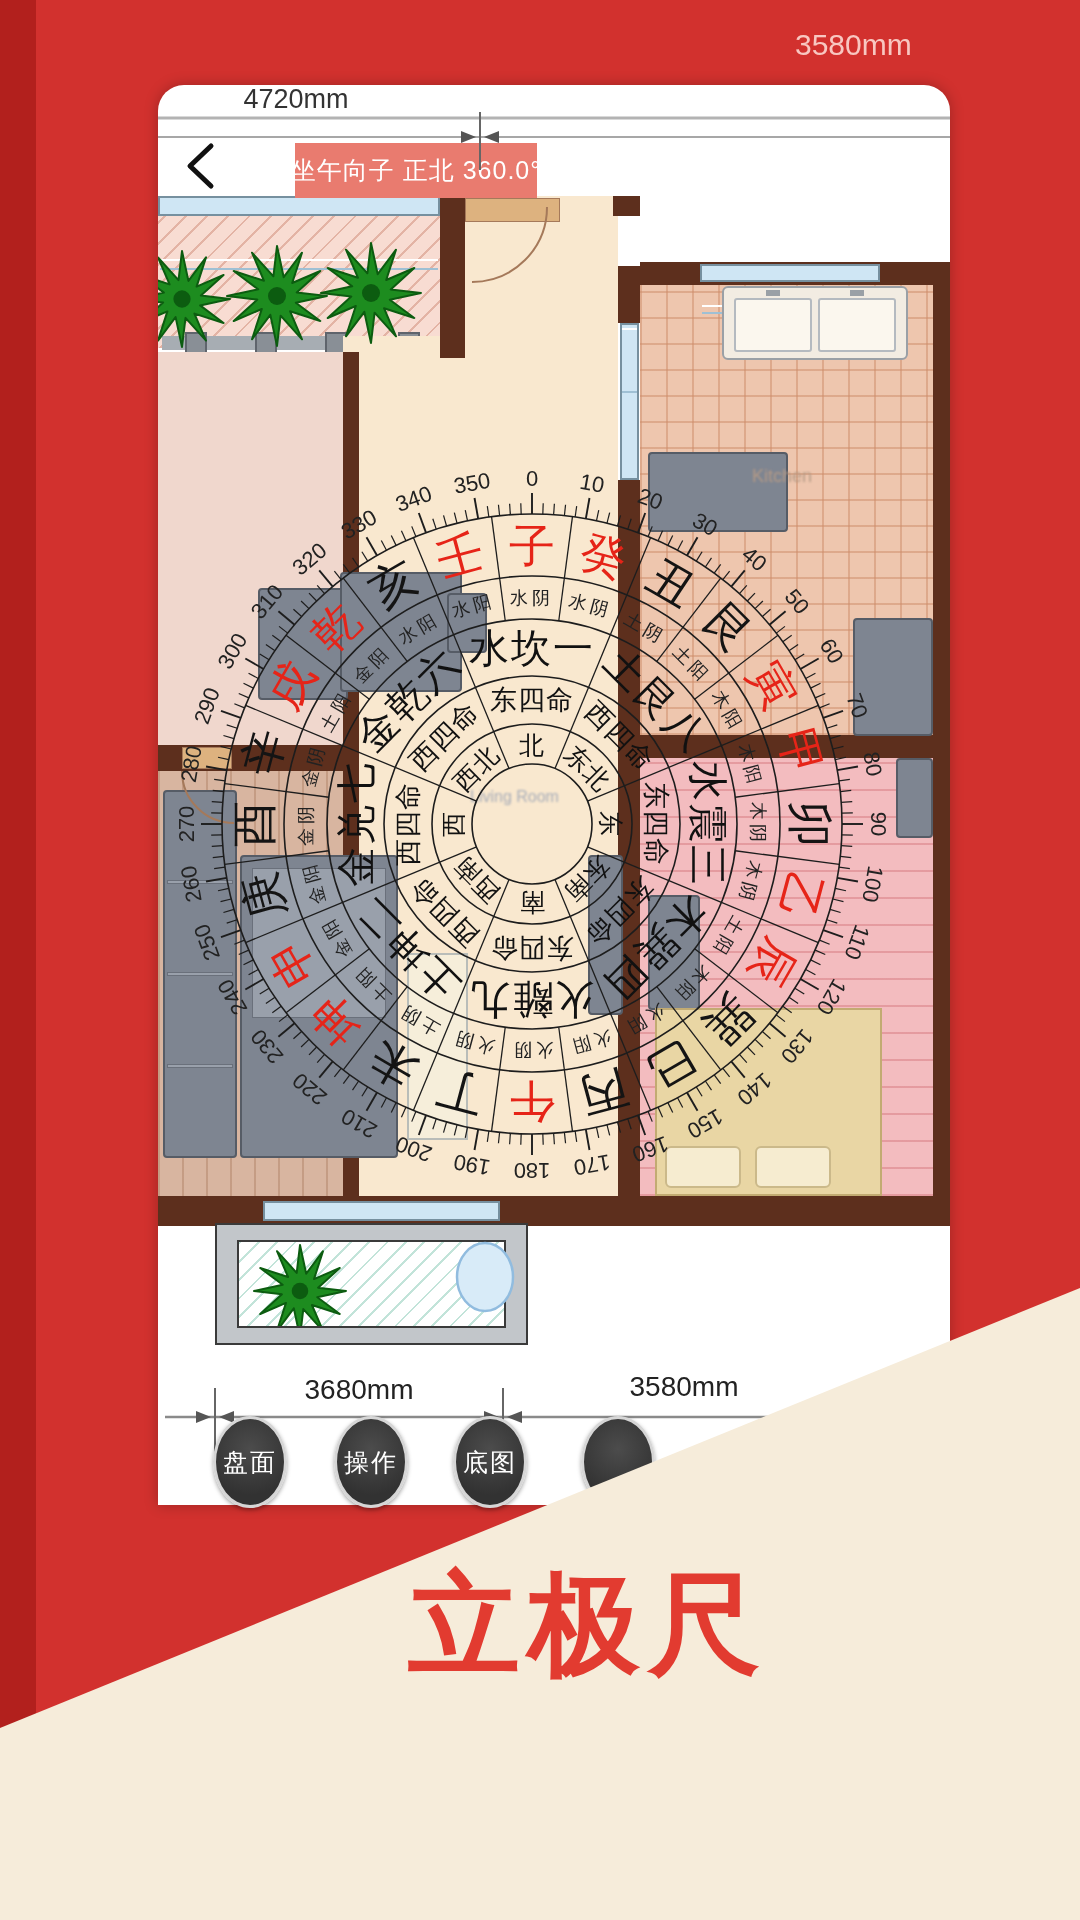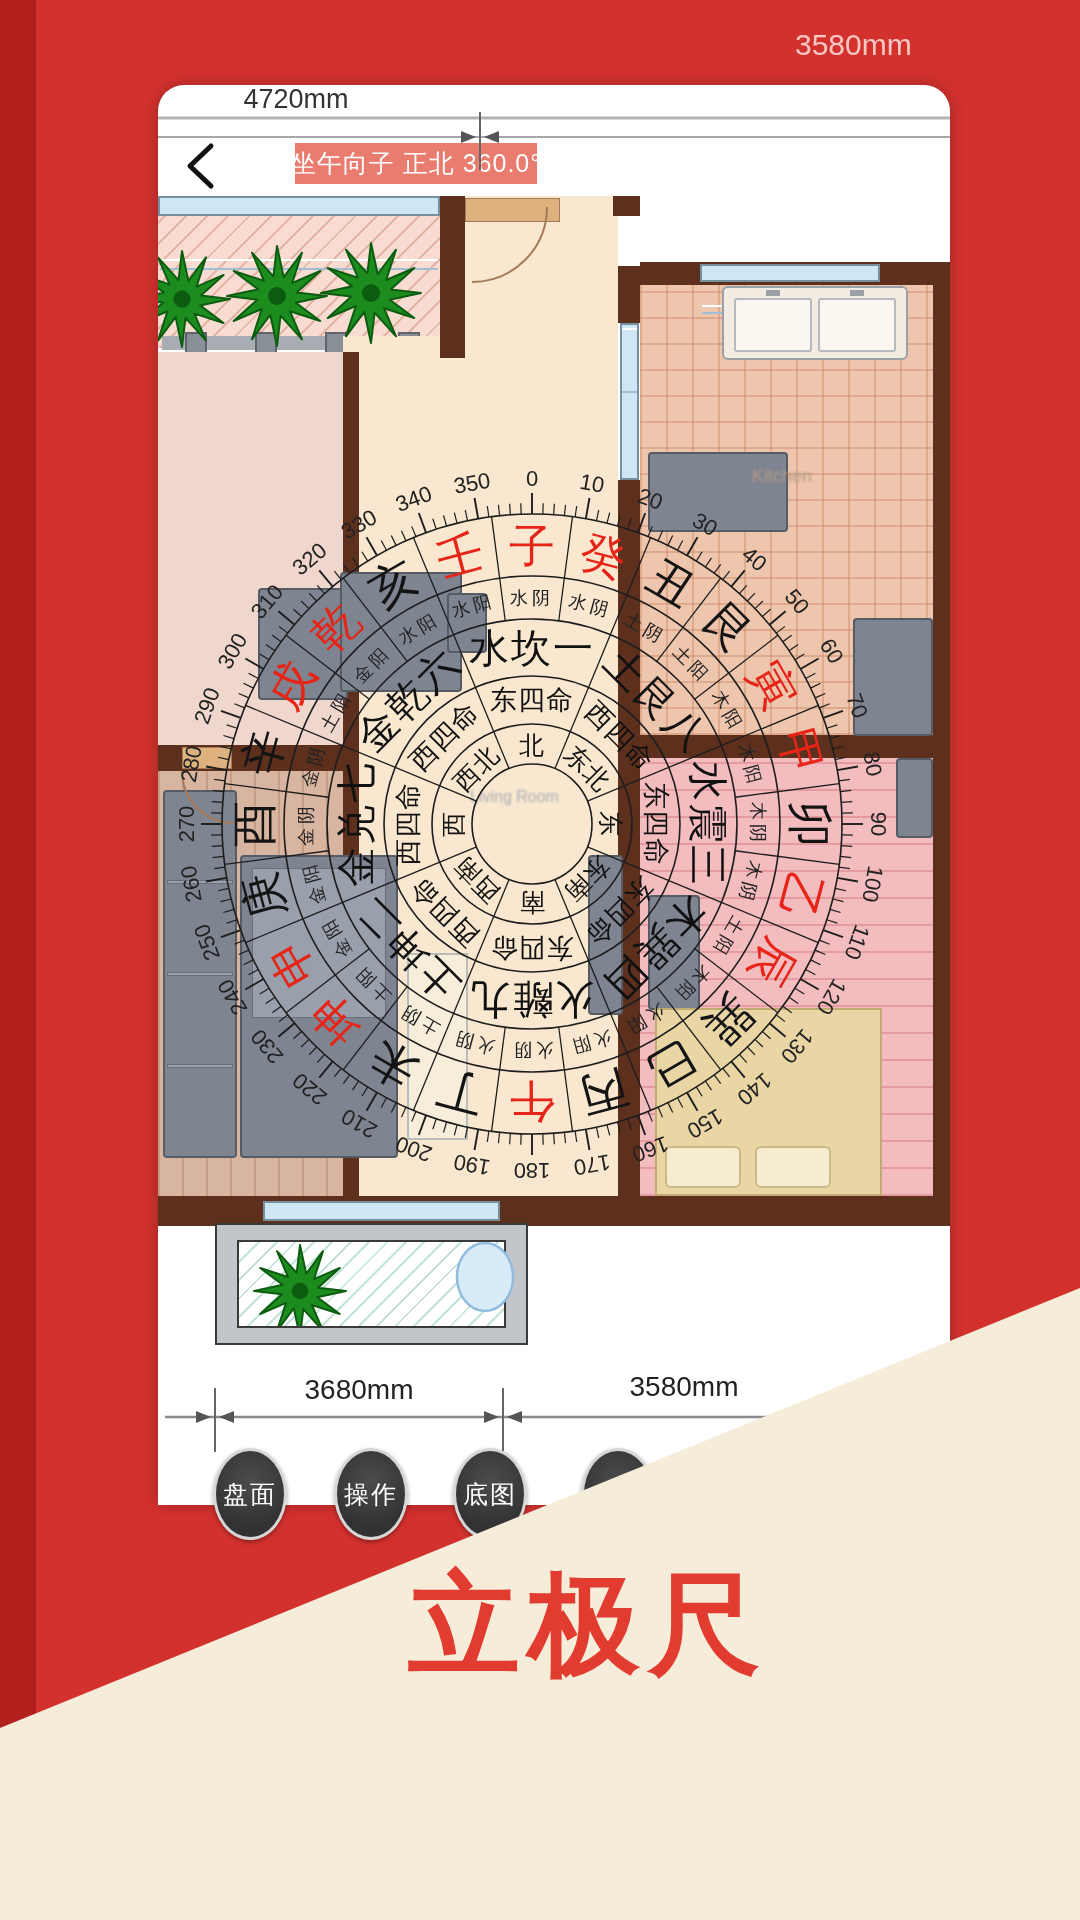--- a/index.html
+++ b/index.html
@@ -36,29 +36,29 @@
   #sink{left:722px;top:286px;width:186px;height:74px;background:#f2ece2;border:2px solid #9aa0a6;border-radius:6px;box-sizing:border-box;}
   .basin{position:absolute;top:10px;width:78px;height:54px;background:#fbf7ee;border:2px solid #b4bac0;border-radius:3px;box-sizing:border-box;}
   .faucet{position:absolute;top:2px;width:14px;height:6px;background:#9aa0a6;}
   #bed-right{left:655px;top:1008px;width:227px;height:188px;background:#e9d6a4;border:2px solid #c2ab72;box-sizing:border-box;}
   .pillow{position:absolute;bottom:6px;width:76px;height:42px;background:#f6ecd0;border:2px solid #cbb98a;border-radius:6px;box-sizing:border-box;}
   #rug{left:407px;top:953px;width:61px;height:187px;background:#f6eeda;border:2px solid #b9bdb9;box-sizing:border-box;}
   #balcony-frame{left:215px;top:1223px;width:313px;height:122px;background:#c2c6ca;border:2px solid #3a3a3a;box-sizing:border-box;}
   #balcony-in{left:237px;top:1240px;width:269px;height:88px;background:#ffffff;border:2px solid #3a3a3a;box-sizing:border-box;
      background-image:repeating-linear-gradient(135deg, rgba(110,190,165,.42) 0 2px, transparent 2px 13px);}
   
-  #title-badge{left:295px;top:143px;width:242px;height:41px;background:#e97b6f;color:#ffffff;
+  #title-badge{left:295px;top:143px;width:242px;height:55px;background:#e97b6f;color:#ffffff;
      font-size:25px;display:flex;align-items:center;justify-content:center;white-space:nowrap;letter-spacing:1px;}
   #kitchen-label{left:752px;top:466px;color:#b59a86;font-size:18px;filter:blur(1.2px);}
   #living-label{left:470px;top:788px;color:#a8adb8;font-size:16px;filter:blur(1.2px);}
   #overflow-label{left:795px;top:28px;color:rgba(255,226,218,.85);font-size:30px;}
   
   #scene{left:0;top:0;width:1080px;height:1920px;pointer-events:none;}
   
-  .btn{position:absolute;top:1448px;width:74px;height:92px;border-radius:50%;
+  .btn{position:absolute;top:1416px;width:74px;height:92px;border-radius:50%;
      background:radial-gradient(circle at 50% 35%,#4c4c4c,#323232 70%);
      border:3px solid #d6d6d6;box-sizing:border-box;color:#ffffff;font-size:25px;
      display:flex;align-items:center;justify-content:center;letter-spacing:2px;
      box-shadow:0 2px 4px rgba(0,0,0,.35);}
   
   #cream{left:0;top:0;width:1080px;height:1920px;background:#f6ecda;
      clip-path:polygon(0 1728px,1080px 1288px,1080px 1920px,0 1920px);}
   #watermark{left:408px;top:1550px;font-size:112px;font-weight:600;color:#e23b30;letter-spacing:8px;}
   .z1{z-index:1}.z2{z-index:2}.z3{z-index:3}.z5{z-index:5}.z6{z-index:6}.z8{z-index:8}.z9{z-index:9}
 </style>

